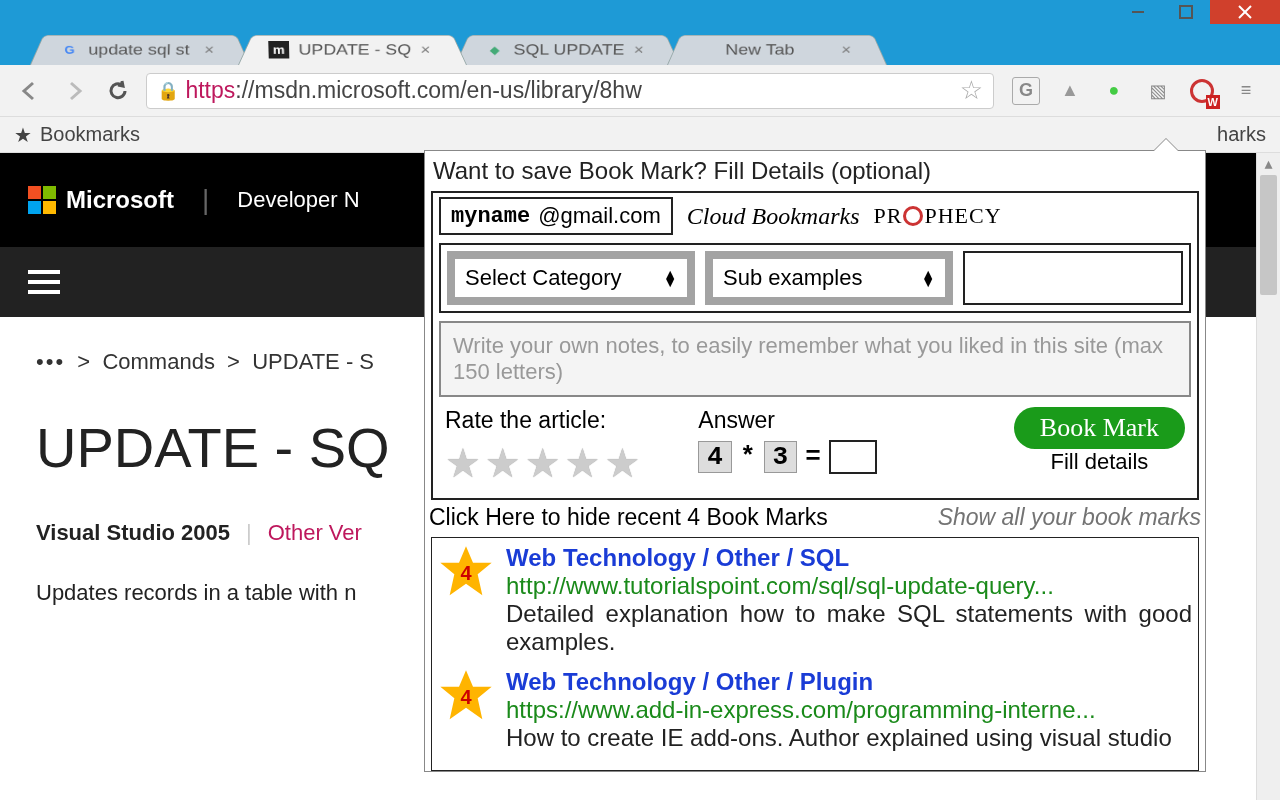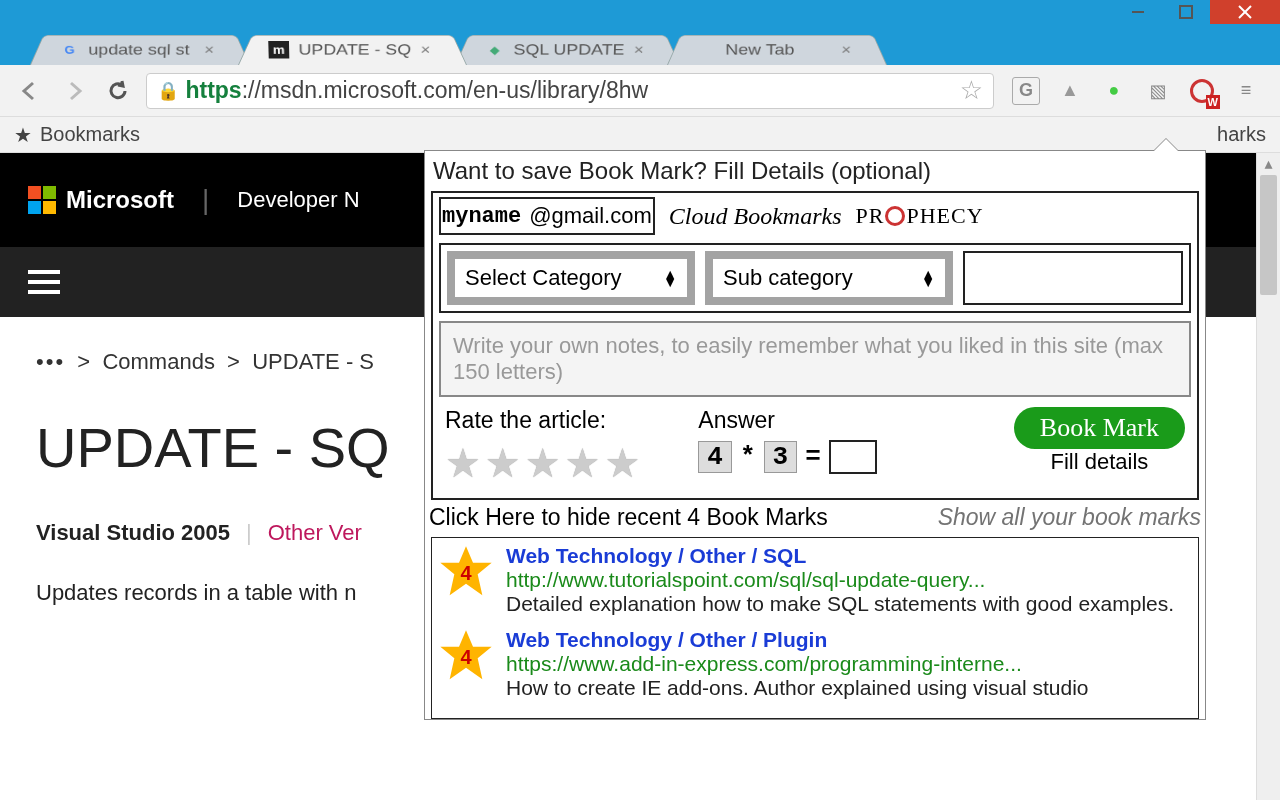--- a/index.html
+++ b/index.html
@@ -25,21 +25,21 @@
 .g-icon { color: #4285F4; font-weight: bold; font-family: Arial; }
 .m-icon { background: #222; color: #fff; width: 22px; height: 22px; font-weight: bold; display:flex;align-items:center;justify-content:center;}
 .sql-icon { color: #4a7; }
 
 
 .toolbar { height: 52px; background: #f2f2f2; border-bottom: 1px solid #ddd; display: flex; align-items: center; padding: 0 14px; gap: 12px; }
 .navbtn { color: #888; display:flex;align-items:center;justify-content:center; width:32px;}
 .navbtn.enabled { color: #555; }
 .urlbar { flex: 1; height: 36px; border: 1px solid #ccc; border-radius: 4px; background: #fff; display: flex; align-items: center; padding: 0 10px; font-size: 23px; color: #444; }
 .lock { color: #2a2; font-size: 18px; margin-right: 6px; }
-.https { color: #15803d; font-weight: bold; }
+.https { color: #be185d; }
 .ext-icons { display: flex; gap: 16px; align-items: center; padding: 0 6px; }
 .ext { width: 28px; height: 28px; display:flex; align-items:center; justify-content:center; font-size:18px; color:#888;}
 .ext.g { border:1px solid #aaa; border-radius:3px; font-family:Arial; font-weight:bold;}
 .ext.drive { color:#999;}
 .ext.green { color:#4c4;}
 .ext.prophecy { position:relative; }
 .ext.prophecy .aperture{width:24px;height:24px;border:3px solid #c33;border-radius:50%;}
 .ext.prophecy .w{position:absolute;bottom:-4px;right:-4px;background:#c22;color:#fff;font-size:11px;font-weight:bold;padding:1px 2px;}
 
 
@@ -71,21 +71,21 @@
 .meta a{color:#be185d;text-decoration:none;}
 .desc{font-size:22px;}
 
 
 .popup { position:absolute; top: 150px; left: 424px; width: 782px; background:#fff; border:1px solid #888; z-index:50; font-family: Arial, sans-serif;}
 .popup .pointer{position:absolute;top:-13px;right:26px;width:0;height:0;border-left:13px solid transparent;border-right:13px solid transparent;border-bottom:13px solid #888;}
 .popup .pointer::after{content:"";position:absolute;top:1px;left:-12px;border-left:12px solid transparent;border-right:12px solid transparent;border-bottom:12px solid #fff;}
 .popup-title{font-size:24px;padding:6px 8px;color:#222;}
 .popup-body{border:2px solid #222;margin:0 6px 4px 6px;padding:4px 6px;}
 .row1{display:flex;align-items:center;gap:14px;margin-bottom:8px;}
-.emailbox{border:2px solid #222;padding:4px 1px;display:flex;align-items:center;gap:8px;font-size:22px;}
+.emailbox{border:2px solid #222;padding:4px 10px;display:flex;align-items:center;gap:8px;font-size:22px;}
 .emailbox .name{font-family:"Courier New",monospace;font-weight:bold;}
 .cloudbm{font-family:Georgia,serif;font-style:italic;font-size:24px;}
 .prophecy-logo{font-family:Georgia,serif;font-size:22px;letter-spacing:1px;display:flex;align-items:center;}
 .prophecy-logo .o{display:inline-block;width:20px;height:20px;border:3px solid #c33;border-radius:50%;margin:0 1px;vertical-align:middle;}
 .row2{border:2px solid #222;padding:6px;display:flex;gap:10px;margin-bottom:8px;}
 .sel{flex:1;border:8px solid #a3a3a3;padding:6px 10px;font-size:22px;display:flex;align-items:center;justify-content:space-between;}
 .sel .chev{font-size:14px;line-height:8px;}
 .txtfield{width:220px;border:2px solid #222;}
 .notes{border:2px solid #888;background:#f4f4f4;padding:10px 12px;font-size:22px;color:#999;margin-bottom:8px;}
 .row3{display:flex;align-items:flex-start;gap:18px;padding:2px 6px 8px 6px;}
@@ -101,21 +101,21 @@
 .bmcol{margin-left:auto;text-align:center;}
 .bmbtn{background:#1a9b1a;color:#fff;border:none;border-radius:22px;padding:6px 26px;font-size:26px;font-family:Georgia,serif;}
 .filldet{font-size:22px;}
 .recent-hdr{display:flex;justify-content:space-between;font-size:23px;padding:0 4px 6px 4px;}
 .recent-hdr a{color:#737373;text-decoration:none;font-style:italic;}
 .recent-list{border:1px solid #222;margin:0 6px 0 6px;padding:6px;}
 .bm-item{display:flex;gap:12px;margin-bottom:12px;align-items:flex-start;}
 .bm-star{position:relative;width:56px;height:56px;flex-shrink:0;}
 .bm-star svg{width:56px;height:56px;}
 .bm-star .num{position:absolute;top:50%;left:50%;transform:translate(-50%,-44%);color:#c00;font-weight:bold;font-size:20px;}
-.bm-text{flex:1;font-size:21px;}
+.bm-text{flex:1;font-size:24px;}
 .bm-cat{color:#1a3cd6;font-weight:bold;}
 .bm-url{color:#1a8a1a;}
 .bm-desc{color:#222;text-align:justify;}
 </style>
 </head>
 <body>
 
 <div class="titlebar">
   <div class="winbtn">
       <svg width="14" height="14">
@@ -270,21 +270,21 @@
           <span class="o"></span>
           <span>PHECY</span>
         </span>
     </div>
     <div class="row2">
       <div class="sel">
           <span>Select Category</span>
           <span class="chev">▲<br>▼</span>
         </div>
       <div class="sel">
-          <span>Sub category</span>
+          <span>Sub examples</span>
           <span class="chev">▲<br>▼</span>
         </div>
       <div class="txtfield"></div>
     </div>
     <div class="notes">Write your own notes, to easily remember what you liked in this site (max 150 letters)</div>
     <div class="row3">
       <div class="ratecol">
         <div class="lbl">Rate the article:</div>
         <div class="stars">
           <span class="star">★</span>

